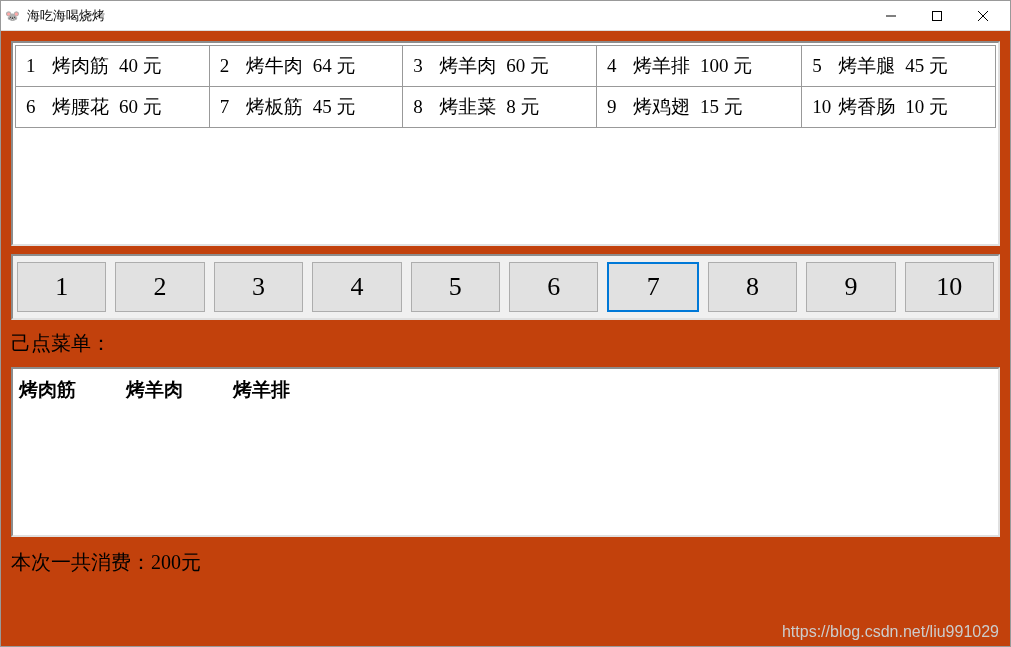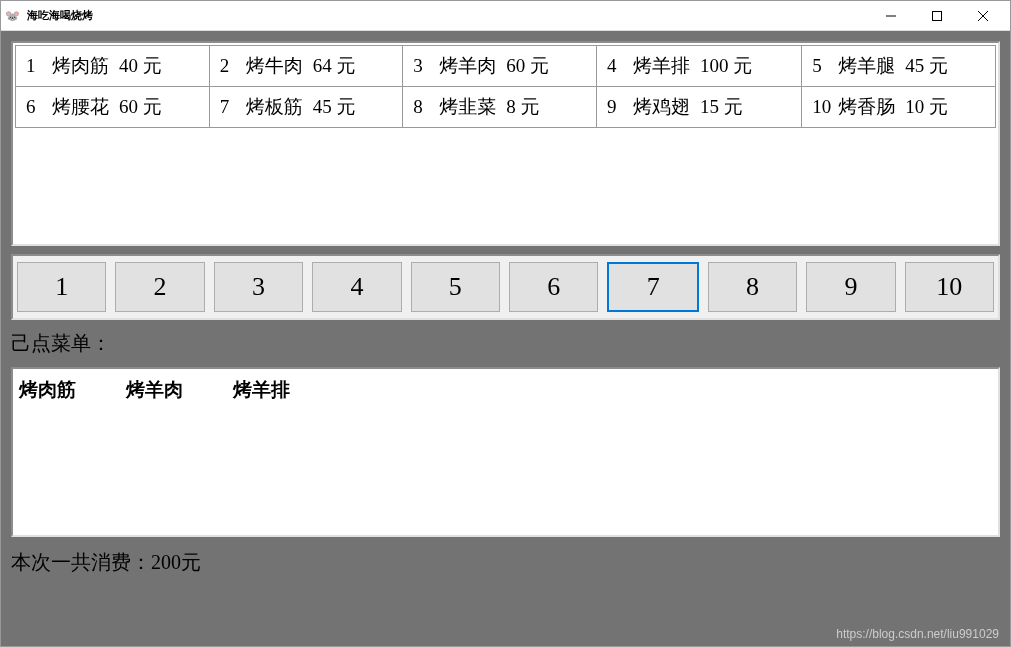--- a/index.html
+++ b/index.html
@@ -35,44 +35,43 @@
       width: 16px;
       height: 16px;
       margin-right: 6px;
       display: inline-block;
       font-size: 12px;
       text-align: center;
       line-height: 16px;
     }
     .titlebar-title {
       flex: 1;
-      font-size: 11px;
+      font-size: 13px;
       font-family: "Microsoft YaHei", sans-serif;
-      font-weight: bold;
     }
     .titlebar-controls {
       display: flex;
     }
     .titlebar-btn {
       width: 46px;
       height: 30px;
       display: flex;
       align-items: center;
       justify-content: center;
       font-size: 14px;
       font-family: Arial, sans-serif;
       cursor: default;
     }
     .titlebar-btn svg {
       width: 10px;
       height: 10px;
     }
     .content-area {
       flex: 1;
-      background: #737373;
+      background: #c2410c;
       padding: 10px;
       display: flex;
       flex-direction: column;
       gap: 8px;
     }
     .menu-panel {
       background: #fff;
       border: 2px inset #e0e0e0;
       height: 205px;
       padding: 2px;
@@ -141,21 +140,21 @@
     }
     .total-label {
       font-size: 20px;
       padding: 4px 0;
     }
     .watermark {
       position: absolute;
       bottom: 6px;
       right: 12px;
       color: #ccc;
-      font-size: 12px;
+      font-size: 16px;
       font-family: Arial, sans-serif;
       pointer-events: none;
     }
   </style>
 </head>
 <body>
 
 <div class="window">
   <div class="titlebar">
     <span class="titlebar-icon">🐭</span>

